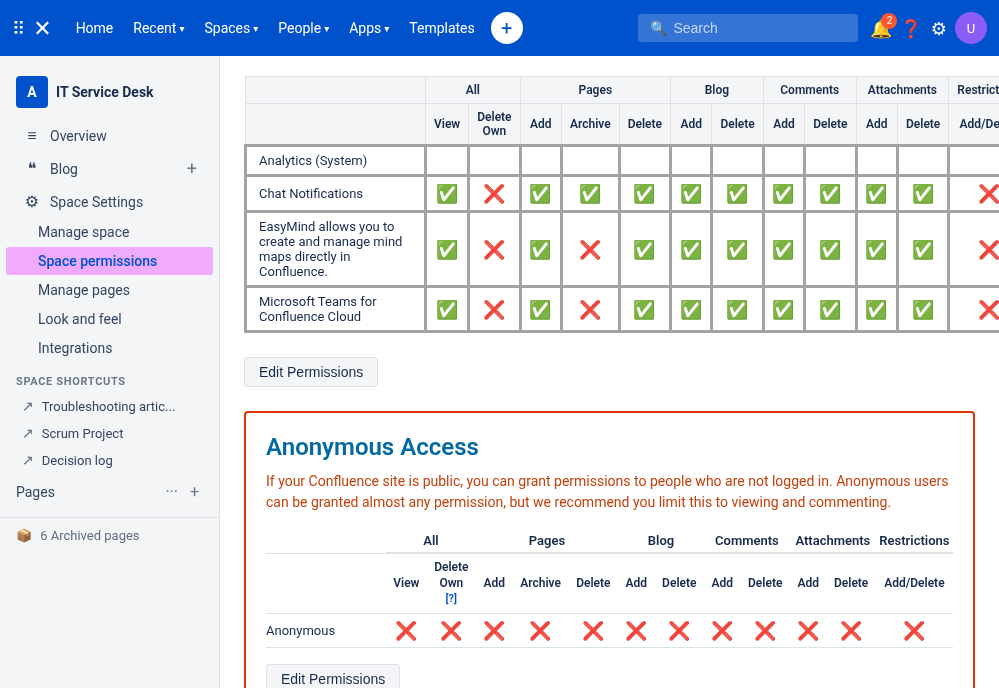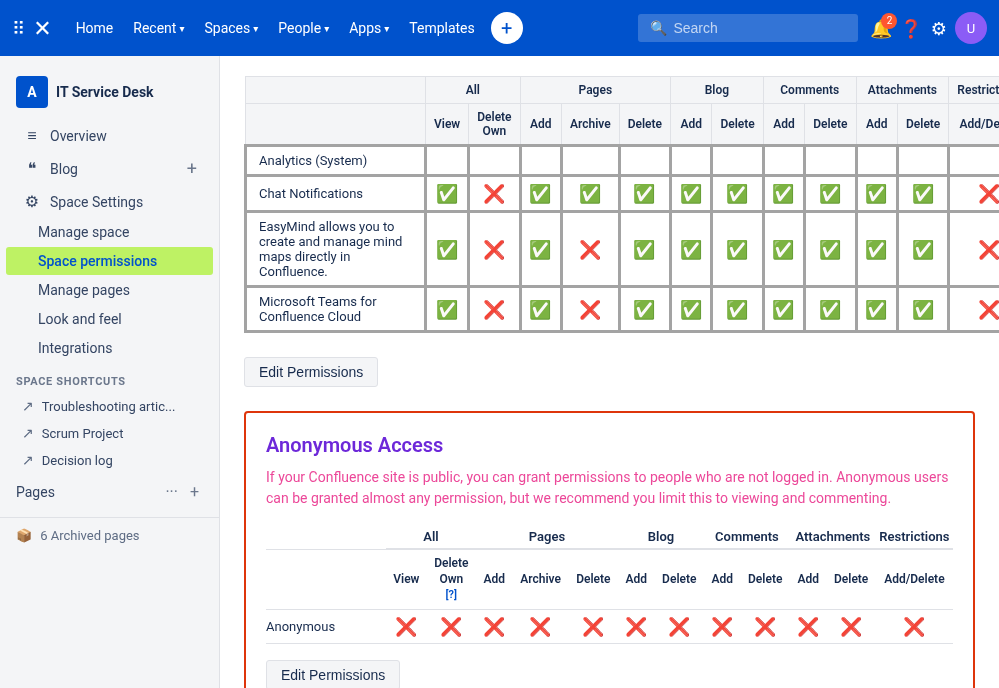--- a/index.html
+++ b/index.html
@@ -32,21 +32,21 @@
     
     .layout { display: flex; margin-top: 56px; height: calc(688px - 56px); }
 
     
     .sidebar { width: 220px; min-width: 220px; background: #f4f5f7; border-right: 1px solid #dfe1e6; overflow-y: auto; padding: 12px 0; }
     .sidebar-space-header { display: flex; align-items: center; gap: 8px; padding: 8px 16px; margin-bottom: 4px; }
     .sidebar-space-icon { width: 32px; height: 32px; border-radius: 4px; background: #0052cc; display: flex; align-items: center; justify-content: center; color: white; font-size: 14px; font-weight: bold; }
     .sidebar-space-name { font-weight: 700; font-size: 14px; color: #172b4d; }
     .sidebar-section { padding: 0; }
     .sidebar-item { display: flex; align-items: center; gap: 8px; padding: 6px 16px; cursor: pointer; color: #344563; font-size: 14px; border-radius: 3px; margin: 1px 6px; }
-    .sidebar-item.active { background: #bef264; color: #0052cc; font-weight: 500; }
+    .sidebar-item.active { background: #f0abfc; color: #0052cc; font-weight: 500; }
     .sidebar-item .sidebar-icon { font-size: 16px; width: 20px; text-align: center; }
     .sidebar-section-title { font-size: 11px; font-weight: 700; color: #6b778c; letter-spacing: 0.06em; text-transform: uppercase; padding: 12px 16px 4px; }
     .sidebar-shortcut { display: flex; align-items: center; gap: 8px; padding: 5px 16px; cursor: pointer; color: #344563; font-size: 13px; margin: 1px 6px; border-radius: 3px; }
     .sidebar-shortcut .shortcut-icon { font-size: 14px; color: #5e6c84; }
     .sidebar-pages { padding: 0 6px; }
     .sidebar-pages-header { display: flex; align-items: center; justify-content: space-between; padding: 6px 10px; cursor: pointer; }
     .sidebar-pages-title { font-size: 14px; color: #344563; }
     .sidebar-pages-actions { display: flex; gap: 4px; }
     .sidebar-pages-action { font-size: 16px; color: #6b778c; cursor: pointer; padding: 2px 4px; border-radius: 3px; }
     .sidebar-subitem { padding: 5px 10px 5px 28px; color: #344563; font-size: 13px; cursor: pointer; border-radius: 3px; }
@@ -63,22 +63,22 @@
     table.perms-table td.row-label { text-align: left; font-size: 13px; color: #172b4d; min-width: 180px; padding-left: 12px; }
     table.perms-table th.group-header { background: #f4f5f7; font-size: 12px; font-weight: 600; }
     .check-green { color: #00875a; font-size: 18px; }
     .check-red { color: #de350b; font-size: 18px; }
 
     
     .edit-perms-btn { display: inline-flex; align-items: center; background: #f4f5f7; border: 1px solid #dfe1e6; border-radius: 3px; padding: 6px 14px; font-size: 14px; color: #172b4d; cursor: pointer; margin: 8px 0 16px; }
 
     
     .anon-section { border: 2px solid #de350b; border-radius: 4px; padding: 20px; margin-top: 8px; }
-    .anon-title { font-size: 20px; font-weight: 600; color: #6d28d9; margin-bottom: 10px; }
-    .anon-desc { font-size: 14px; color: #ec4899; margin-bottom: 16px; line-height: 1.5; }
+    .anon-title { font-size: 24px; font-weight: 600; color: #0369a1; margin-bottom: 10px; }
+    .anon-desc { font-size: 14px; color: #c2410c; margin-bottom: 16px; line-height: 1.5; }
     .anon-table { width: 100%; border-collapse: collapse; font-size: 12px; }
     .anon-table th { padding: 6px 6px; text-align: center; font-weight: 600; color: #172b4d; border-bottom: 1px solid #dfe1e6; }
     .anon-table th.group { text-align: center; border-bottom: 2px solid #dfe1e6; font-size: 13px; padding: 4px 0; }
     .anon-table td { padding: 6px 6px; text-align: center; border-bottom: 1px solid #dfe1e6; vertical-align: middle; }
     .anon-table td.row-label { text-align: left; font-weight: 400; font-size: 13px; padding-left: 0; }
     .help-link { color: #0052cc; font-size: 11px; }
     .delete-own-cell { font-size: 12px; line-height: 1.3; }
   </style>
 </head>
 <body>

